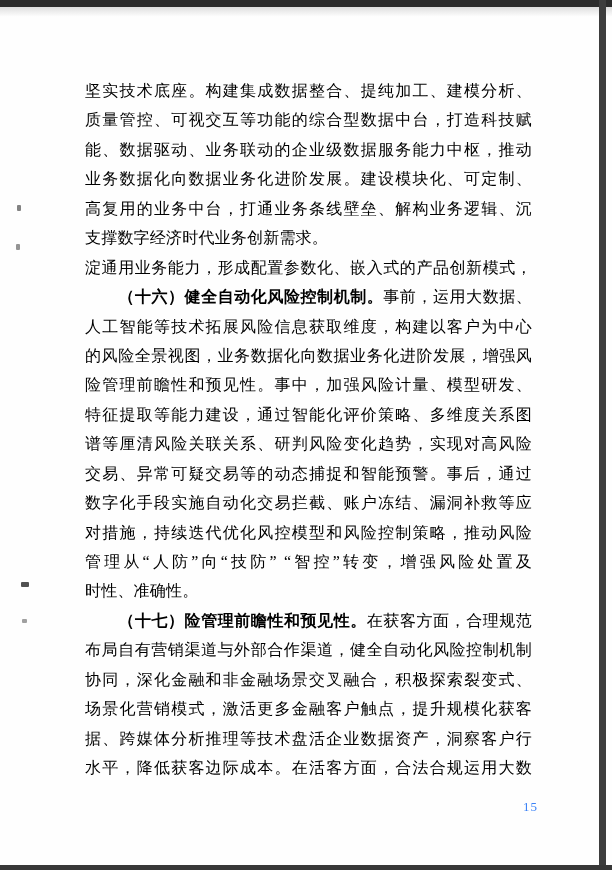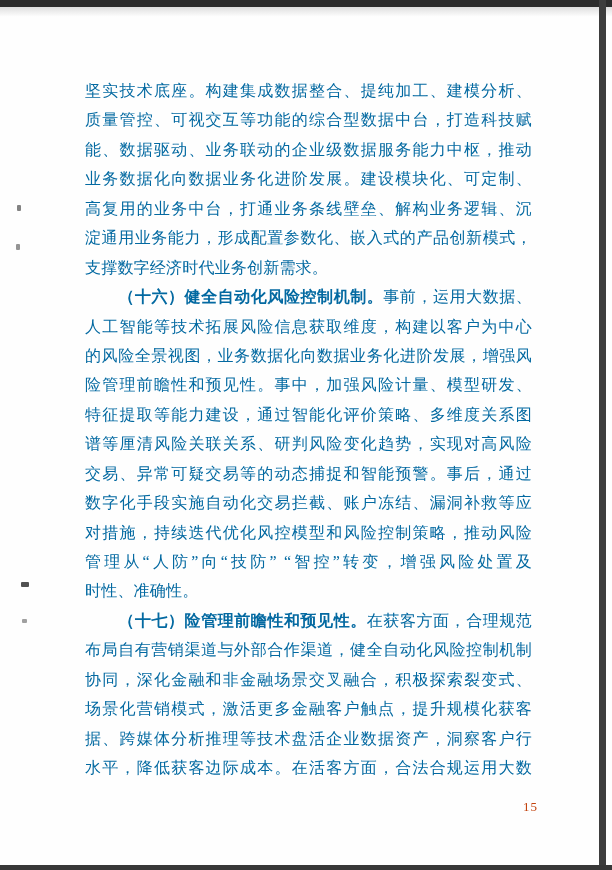--- a/index.html
+++ b/index.html
@@ -30,42 +30,42 @@
     width: 7px; height: 870px; background: #3d3d3d; z-index: 5;
   }
   .edge-bottom {
     position: absolute; left: 0; bottom: 0;
     width: 612px; height: 5px; background: #383838; z-index: 5;
   }
   
   .doc {
     position: absolute; left: 85px; top: 76px;
     width: 447px;
-    color: #0369a1;
+    color: #000000;
     font-size: 16px;
     text-rendering: optimizeLegibility;
   }
   .ln {
     width: 447px;
     height: 29.45px;
     line-height: 29.45px;
     text-align: justify;
     text-align-last: justify;
     white-space: nowrap;
     letter-spacing: 0.2px;
   }
   .ln.last {
     text-align: left;
     text-align-last: left;
   }
   .ind { display: inline-block; width: 33px; }
   .head-bold { font-weight: bold; }
   .pagenum {
     position: absolute; left: 523px; top: 799px;
-    font-size: 13px; color: #c2410c;
+    font-size: 13px; color: #3b82f6;
     letter-spacing: 1px;
   }
   
   .speck { position: absolute; border-radius: 1px; z-index: 3; }
   .speck-1 { left: 17px; top: 205px; width: 4px; height: 6px; background: #5a5a5a; opacity: .75; }
   .speck-2 { left: 16px; top: 244px; width: 4px; height: 6px; background: #666666; opacity: .7; }
   .speck-3 { left: 21px; top: 582px; width: 8px; height: 5px; background: #333333; opacity: .85; }
   .speck-4 { left: 22px; top: 619px; width: 5px; height: 4px; background: #777777; opacity: .7; }
 </style>
 </head>
@@ -83,22 +83,22 @@
   <div class="speck speck-3"></div>
   <div class="speck speck-4"></div>
 
   <div class="doc">
       <div>
         <div class="ln">坚实技术底座。构建集成数据整合、提纯加工、建模分析、</div>
         <div class="ln">质量管控、可视交互等功能的综合型数据中台，打造科技赋</div>
         <div class="ln">能、数据驱动、业务联动的企业级数据服务能力中枢，推动</div>
         <div class="ln">业务数据化向数据业务化进阶发展。建设模块化、可定制、</div>
         <div class="ln">高复用的业务中台，打通业务条线壁垒、解构业务逻辑、沉</div>
+        <div class="ln last">支撑数字经济时代业务创新需求。</div>
         <div class="ln">淀通用业务能力，形成配置参数化、嵌入式的产品创新模式，</div>
-        <div class="ln last">支撑数字经济时代业务创新需求。</div>
       </div>
       <div>
         <div class="ln"><span class="ind"></span><span class="head-bold">（十六）健全自动化风险控制机制。</span><span>事前，运用大数据、</span></div>
         <div class="ln">人工智能等技术拓展风险信息获取维度，构建以客户为中心</div>
         <div class="ln">的风险全景视图，业务数据化向数据业务化进阶发展，增强风</div>
         <div class="ln">险管理前瞻性和预见性。事中，加强风险计量、模型研发、</div>
         <div class="ln">特征提取等能力建设，通过智能化评价策略、多维度关系图</div>
         <div class="ln">谱等厘清风险关联关系、研判风险变化趋势，实现对高风险</div>
         <div class="ln">交易、异常可疑交易等的动态捕捉和智能预警。事后，通过</div>
         <div class="ln">数字化手段实施自动化交易拦截、账户冻结、漏洞补救等应</div>

